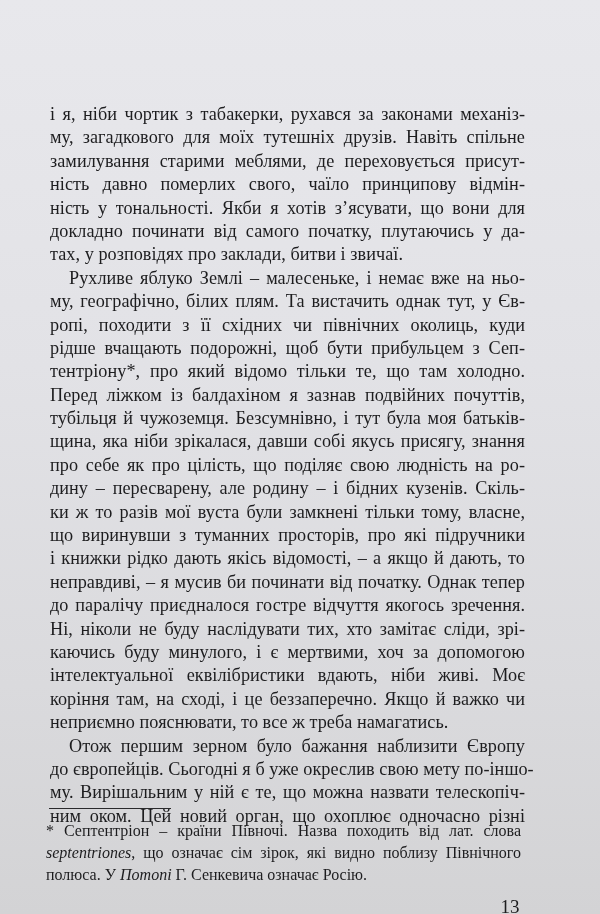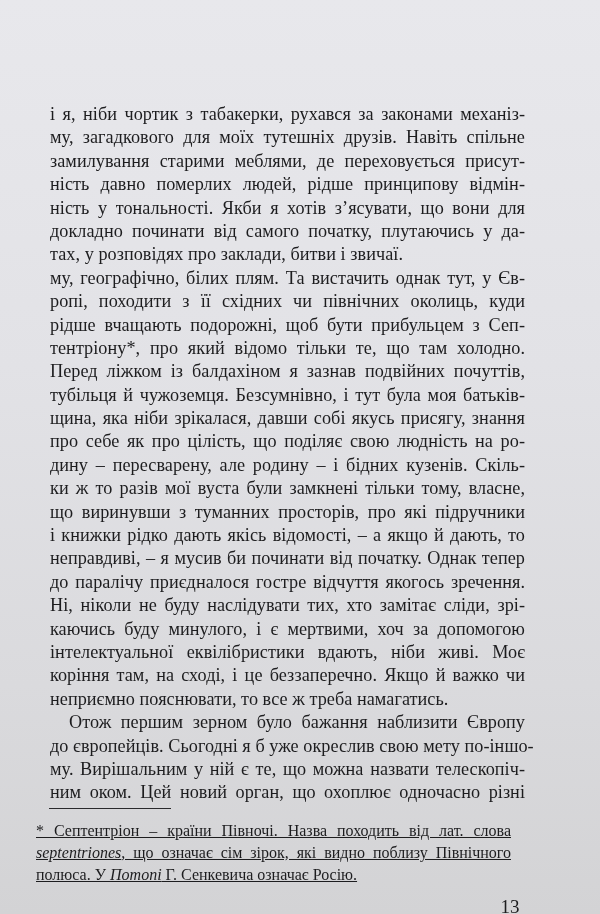--- a/index.html
+++ b/index.html
@@ -49,24 +49,23 @@
     .rule {
       position: absolute;
       left: 49px;
       top: 765px;
       width: 122px;
       height: 1px;
       background: #2a2a2c;
     }
     .footnote {
       position: absolute;
-      left: 36px;
+      left: 46px;
       top: 777px;
       width: 475px;
-      text-decoration: underline;
     }
     .fn-line {
       height: 22px;
       line-height: 22px;
       font-family: "Liberation Serif", "DejaVu Serif", serif;
       font-size: 16px;
       white-space: nowrap;
       text-align: justify;
       text-align-last: justify;
     }
@@ -90,25 +89,26 @@
   </style>
 </head>
 <body>
 
 <div class="page">
 
   <div class="text-block">
     <div class="line">і я, ніби чортик з табакерки, рухався за законами механіз-</div>
     <div class="line">му, загадкового для моїх тутешніх друзів. Навіть спільне</div>
     <div class="line">замилування старими меблями, де переховується присут-</div>
-    <div class="line">ність давно померлих людей, рідше принципову відмін-</div>
+    <div class="line">ність давно померлих свого, чаїло принципову відмін-</div>
     <div class="line">ність у тональності. Якби я хотів з’ясувати, що вони для</div>
     <div class="line">докладно починати від самого початку, плутаючись у да-</div>
     <div class="line last">тах, у розповідях про заклади, битви і звичаї.</div>
 
+    <div class="line indent">Рухливе яблуко Землі – малесеньке, і немає вже на ньо-</div>
     <div class="line">му, географічно, білих плям. Та вистачить однак тут, у Єв-</div>
     <div class="line">ропі, походити з її східних чи північних околиць, куди</div>
     <div class="line">рідше вчащають подорожні, щоб бути прибульцем з Сеп-</div>
     <div class="line">тентріону*, про який відомо тільки те, що там холодно.</div>
     <div class="line">Перед ліжком із балдахіном я зазнав подвійних почуттів,</div>
     <div class="line">тубільця й чужоземця. Безсумнівно, і тут була моя батьків-</div>
     <div class="line">щина, яка ніби зрікалася, давши собі якусь присягу, знання</div>
     <div class="line">про себе як про цілість, що поділяє свою людність на ро-</div>
     <div class="line">дину – пересварену, але родину – і бідних кузенів. Скіль-</div>
     <div class="line">ки ж то разів мої вуста були замкнені тільки тому, власне,</div>

